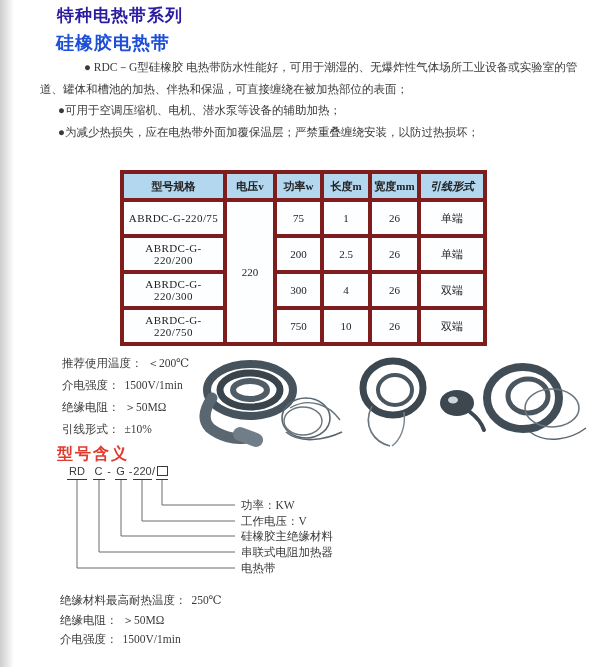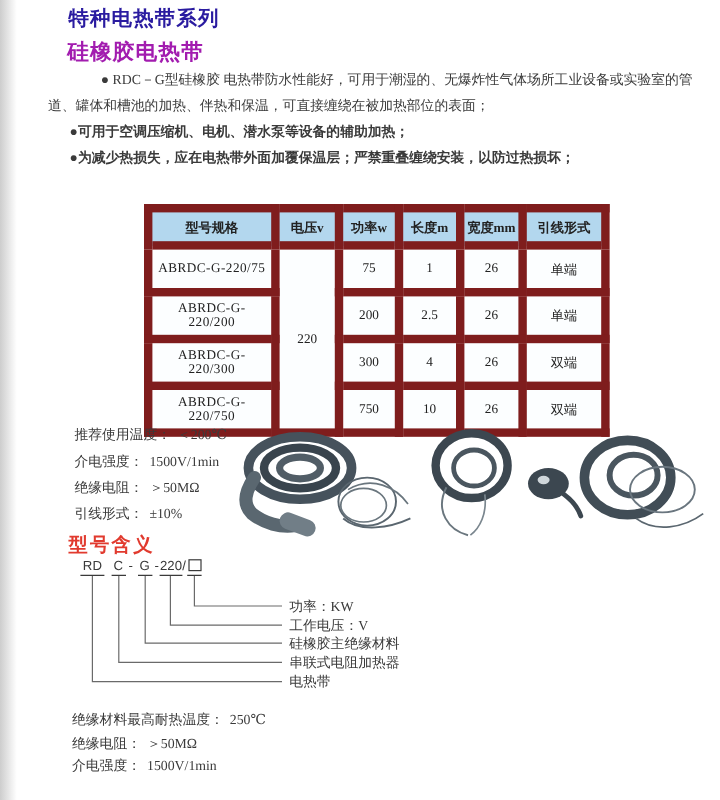--- a/index.html
+++ b/index.html
@@ -21,35 +21,35 @@
     position:absolute; left:56px; top:31px; margin:0;
     font-family:"Liberation Sans","DejaVu Sans",sans-serif;
     font-size:18px; font-weight:bold; letter-spacing:1px;
   }
   .bullets {
     position:absolute; left:40px; top:57px; width:556px;
     font-size:11.5px; line-height:21.5px;
   }
   .bullets p { margin:0; }
   .bullets p.b-first { text-indent:44px; }
-  .bullets p.b-rest  { text-indent:18px;font-weight:bold; }
+  .bullets p.b-rest  { text-indent:18px; }
 
   table.spec-table {
     position:absolute; left:120px; top:170px;
     border-collapse:collapse; background:#fcfeff;
     font-size:11px; text-align:center; color:#222;
     border:2px solid #3a3a3a;
   }
-  .spec-table th, .spec-table td { border:7px solid #7f1d1d; padding:0 2px; }
+  .spec-table th, .spec-table td { border:4px solid #7f1d1d; padding:0 2px; }
   .spec-table th {
     background:#b3d7ee; height:24px; font-weight:bold; font-size:11px;
   }
   .spec-table td { height:32px; }
   .c-model { width:95px; } .c-volt { width:42px; } .c-pow { width:39px; }
-  .c-len { width:40px;margin-top:21px; } .c-wid { width:41px; } .c-lead { width:58px; }
+  .c-len { width:40px;margin-top:21px; } .c-wid { width:41px; } .c-lead { width:58px;font-style:italic; }
   .spec-table td.model-cell { letter-spacing:0.4px; }
   .spec-table th { border-bottom:2px solid #3a3a3a; }
 
   .mid-specs { position:absolute; left:62px; top:352px; font-size:11.5px; line-height:22px; }
   .mid-specs p, .foot-specs p { margin:0; white-space:nowrap; }
   .spec-value { margin-left:5px; }
 
   .photo-svg { position:absolute; left:190px; top:348px; }
 
   .model-heading {
@@ -68,21 +68,21 @@
   }
   .foot-specs { position:absolute; left:60px; top:591px; font-size:11.5px; line-height:19.5px; }
 </style>
 </head>
 <body>
 
 <div class="page">
   <div class="left-edge"></div>
 
   <h1 class="title" style="color:#2A1BA0">特种电热带系列</h1>
-  <h2 class="subtitle" style="color:#a21caf">硅橡胶电热带</h2>
+  <h2 class="subtitle" style="color:#1d4ed8">硅橡胶电热带</h2>
 
   <div class="bullets">
     <p class="b-first">●  RDC－G型硅橡胶 电热带防水性能好，可用于潮湿的、无爆炸性气体场所工业设备或实验室的管道、罐体和槽池的加热、伴热和保温，可直接缠绕在被加热部位的表面；</p>
     <p class="b-rest">●可用于空调压缩机、电机、潜水泵等设备的辅助加热；</p>
     <p class="b-rest">●为减少热损失，应在电热带外面加覆保温层；严禁重叠缠绕安装，以防过热损坏；</p>
   </div>
 
   <table class="spec-table">
     <thead>
       <tr>

